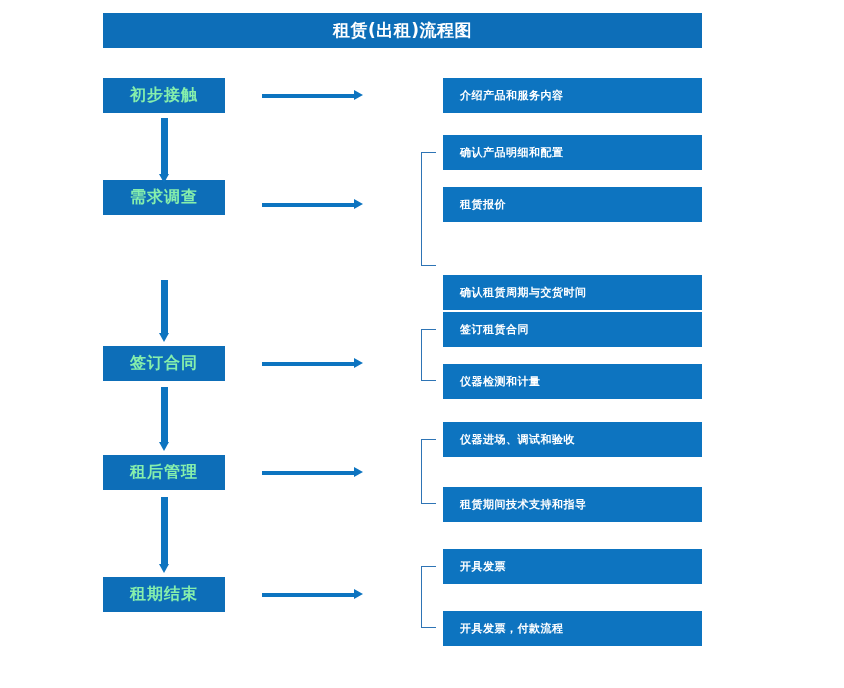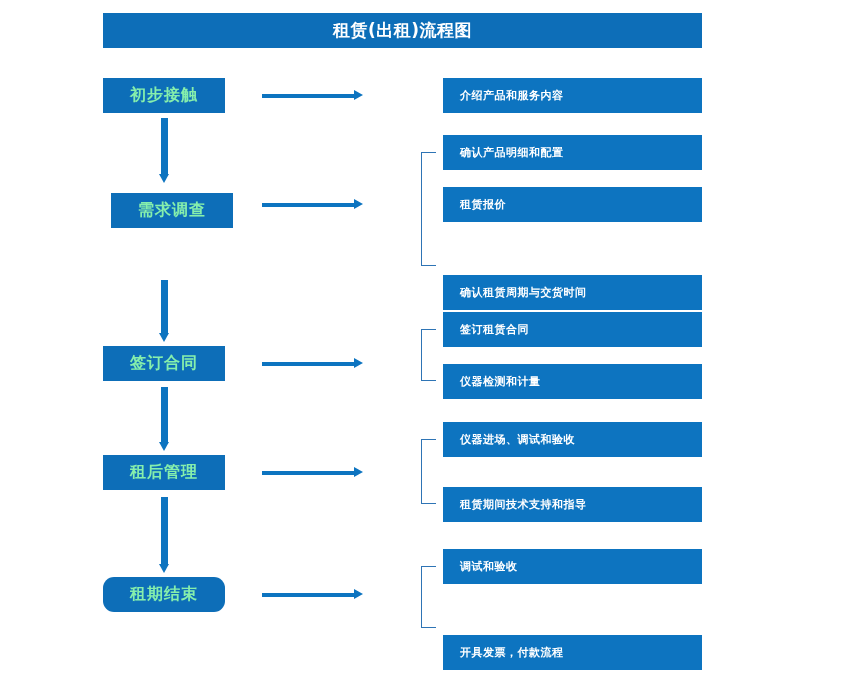--- a/index.html
+++ b/index.html
@@ -131,24 +131,24 @@
   }
 </style>
 </head>
 <body>
 
 <div id="canvas">
 
   <div class="title-banner">租赁(出租)流程图</div>
 
   <div class="stage-box" style="top:78px;">初步接触</div>
-  <div class="stage-box" style="top:193px;margin-left:8px;">需求调查</div>
+  <div class="stage-box" style="top:180px;">需求调查</div>
   <div class="stage-box" style="top:346px;">签订合同</div>
   <div class="stage-box" style="top:455px;">租后管理</div>
-  <div class="stage-box" style="top:577px;border-radius:11px;">租期结束</div>
+  <div class="stage-box" style="top:577px;">租期结束</div>
 
   <div class="v-arrow" style="top:118px; height:65px;">
     <div class="shaft" style="height:56px;"></div>
     <div class="head" style="top:56px;"></div>
   </div>
   <div class="v-arrow" style="top:280px; height:62px;">
     <div class="shaft" style="height:53px;"></div>
     <div class="head" style="top:53px;"></div>
   </div>
   <div class="v-arrow" style="top:387px; height:64px;">
@@ -187,16 +187,16 @@
   <div class="bracket" style="top:566px; height:62px;"></div>
 
   <div class="detail-box" style="top:78px;">介绍产品和服务内容</div>
   <div class="detail-box" style="top:135px;">确认产品明细和配置</div>
   <div class="detail-box" style="top:187px;">租赁报价</div>
   <div class="detail-box" style="top:243px;margin-top:32px;">确认租赁周期与交货时间</div>
   <div class="detail-box" style="top:312px;">签订租赁合同</div>
   <div class="detail-box" style="top:364px;">仪器检测和计量</div>
   <div class="detail-box" style="top:422px;">仪器进场、调试和验收</div>
   <div class="detail-box" style="top:487px;">租赁期间技术支持和指导</div>
-  <div class="detail-box" style="top:549px;">调试和验收</div>
-  <div class="detail-box" style="top:635px;">开具发票，付款流程</div>
+  <div class="detail-box" style="top:549px;">开具发票</div>
+  <div class="detail-box" style="top:611px;">开具发票，付款流程</div>
 
 </div>
 
 </body></html>

